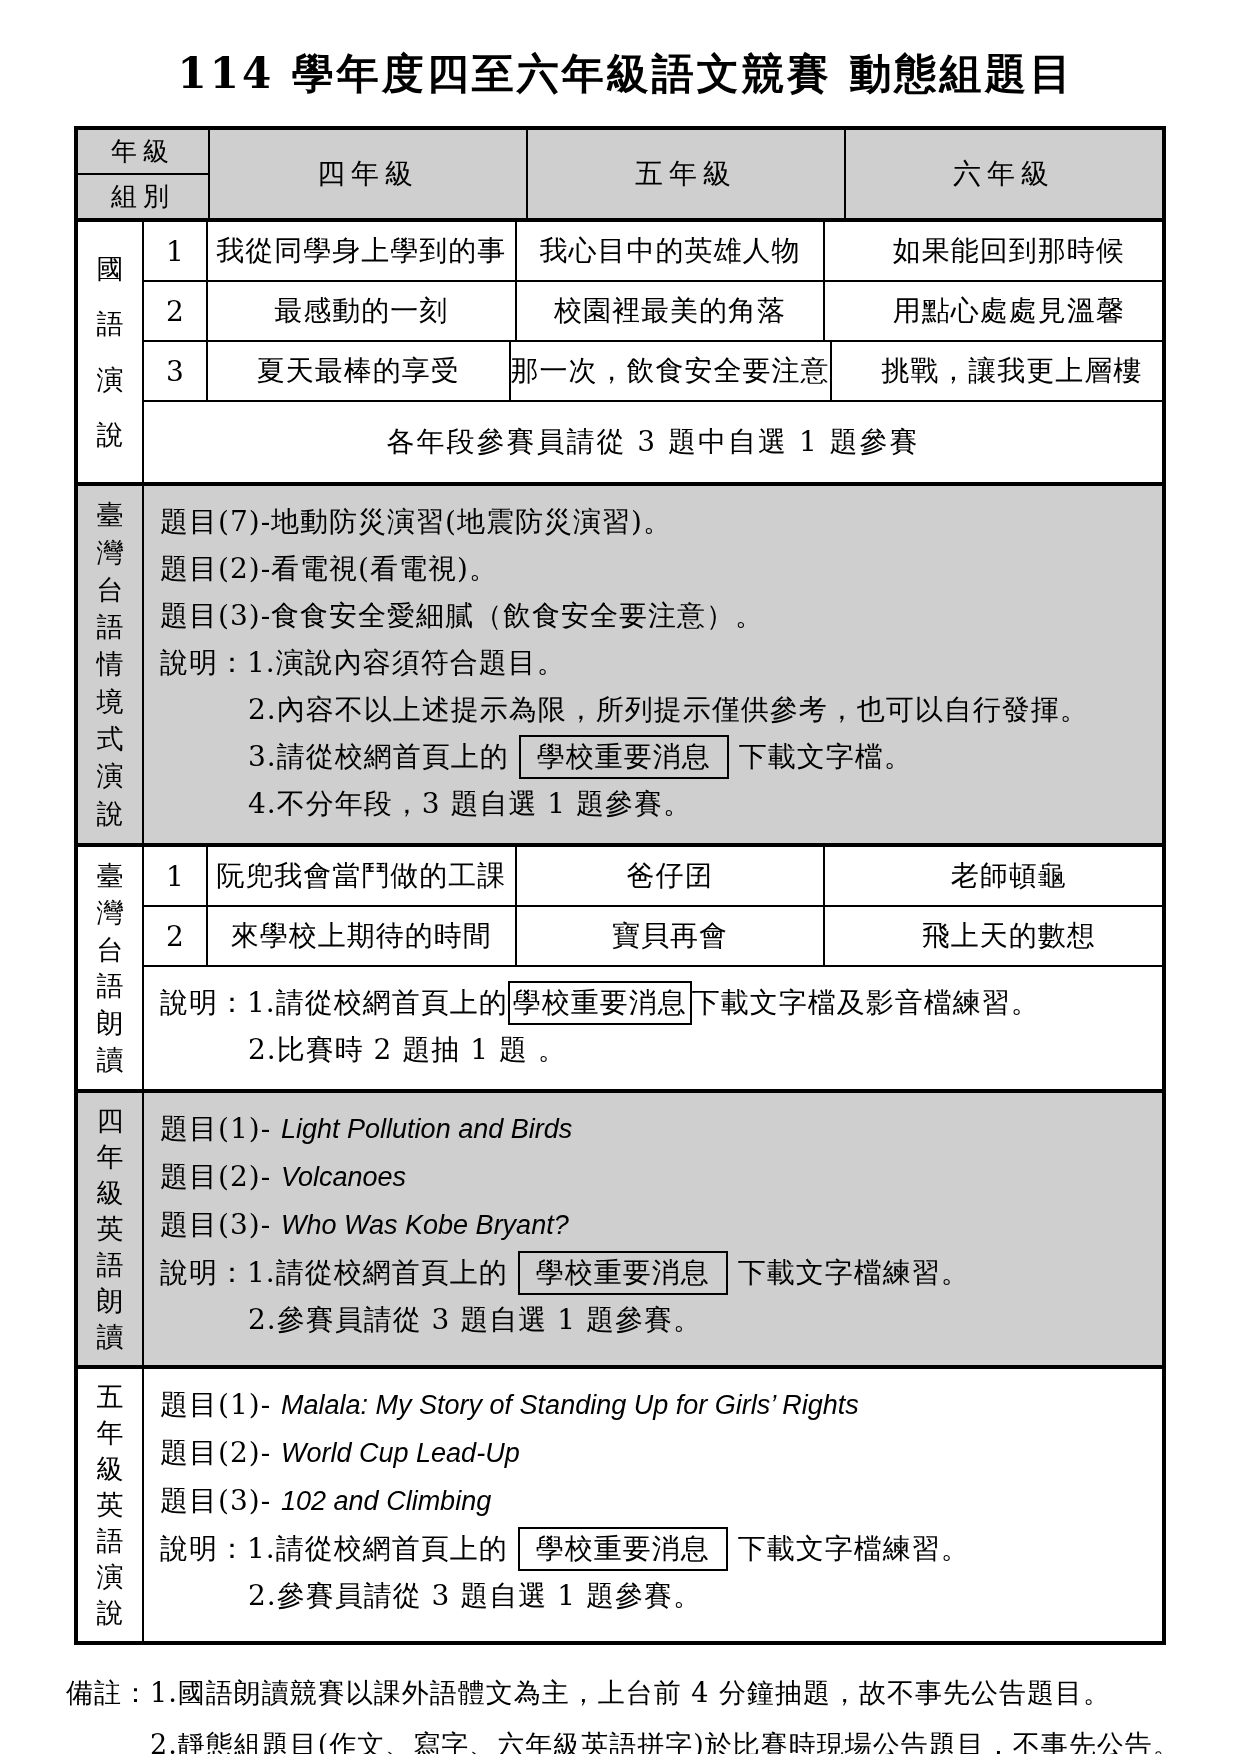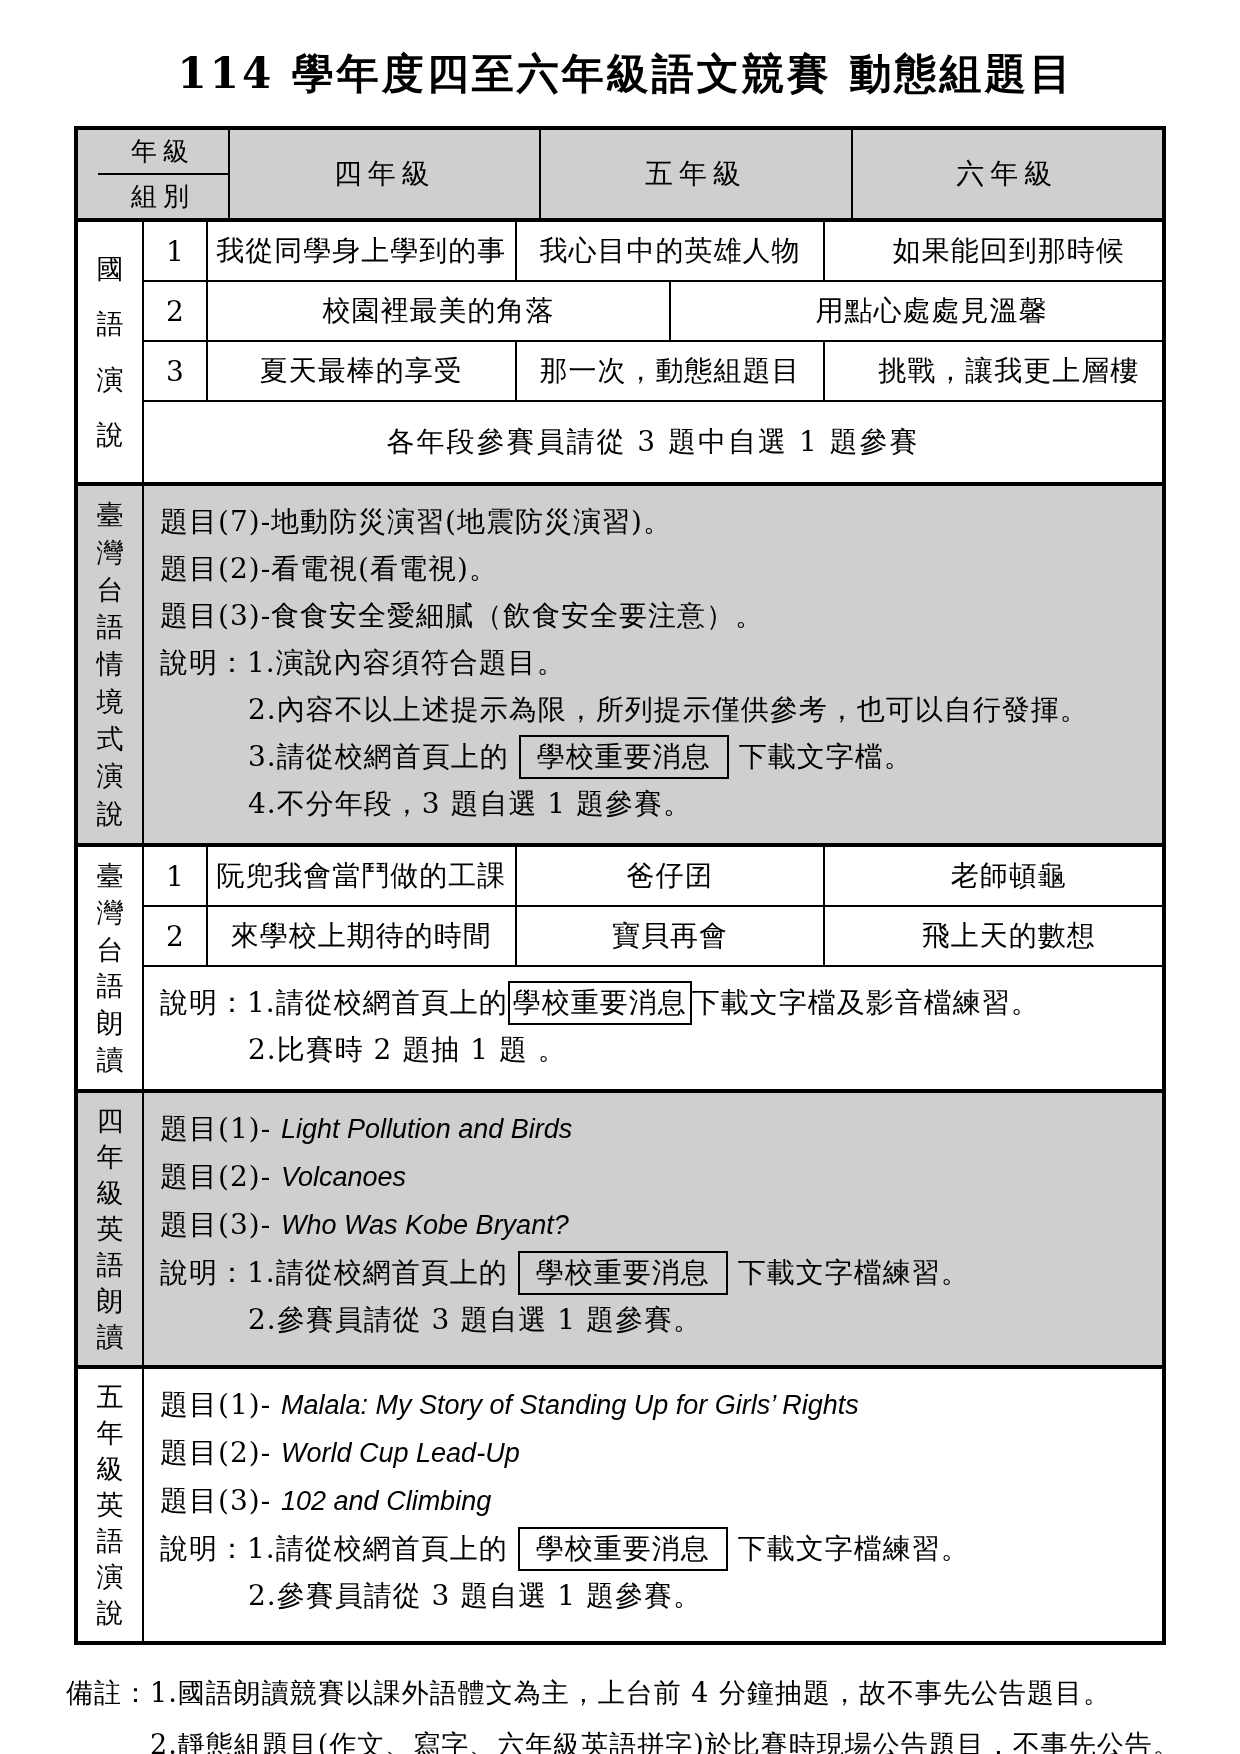--- a/index.html
+++ b/index.html
@@ -10,21 +10,21 @@
   }
   .page-title{
     margin:46px 0 24px 12px;text-align:center;
     font-size:42px;font-weight:700;letter-spacing:3px;
   }
   .doc-table{
     width:1092px;margin-left:74px;
     border:4px solid #000;box-sizing:border-box;background:#fff;
   }
   
-  .thead{display:flex;height:88px;border-bottom:4px solid #000;padding-left:20px;}
+  .thead{display:flex;height:88px;border-bottom:4px solid #000;}
   .corner{width:130px;flex:none;border-right:2px solid #000;display:flex;flex-direction:column;}
   .corner .half{flex:1;display:flex;align-items:center;justify-content:center;font-size:26px;letter-spacing:6px;}
   .corner .half.top{border-bottom:2px solid #000;}
   .hcol{flex:1;display:flex;align-items:center;justify-content:center;font-size:28px;letter-spacing:6px;border-right:2px solid #000;}
   .hcol:last-child{border-right:none;}
   
   .section{display:flex;border-bottom:4px solid #000;}
   .section:last-child{border-bottom:none;}
   .section.shaded{background:#cfcfcf;}
   .thead{background:#cfcfcf;}
@@ -75,27 +75,28 @@
         </div>
         <div class="sec-body">
           <div class="trow">
             <div class="num-cell">1</div>
             <div class="cell">我從同學身上學到的事</div>
             <div class="cell">我心目中的英雄人物</div>
             <div class="cell">如果能回到那時候</div>
           </div>
           <div class="trow">
             <div class="num-cell">2</div>
+            <div class="cell">最感動的一刻</div>
             <div class="cell">校園裡最美的角落</div>
             <div class="cell">用點心處處見溫馨</div>
           </div>
           <div class="trow">
             <div class="num-cell">3</div>
             <div class="cell">夏天最棒的享受</div>
-            <div class="cell">那一次，動態組題目</div>
+            <div class="cell">那一次，飲食安全要注意</div>
             <div class="cell">挑戰，讓我更上層樓</div>
           </div>
           <div class="note-center">各年段參賽員請從 3 題中自選 1 題參賽</div>
         </div>
       </div>
       <div class="section shaded">
         <div class="label-cell">
           <span class="vchar">臺</span>
           <span class="vchar">灣</span>
           <span class="vchar">台</span>

